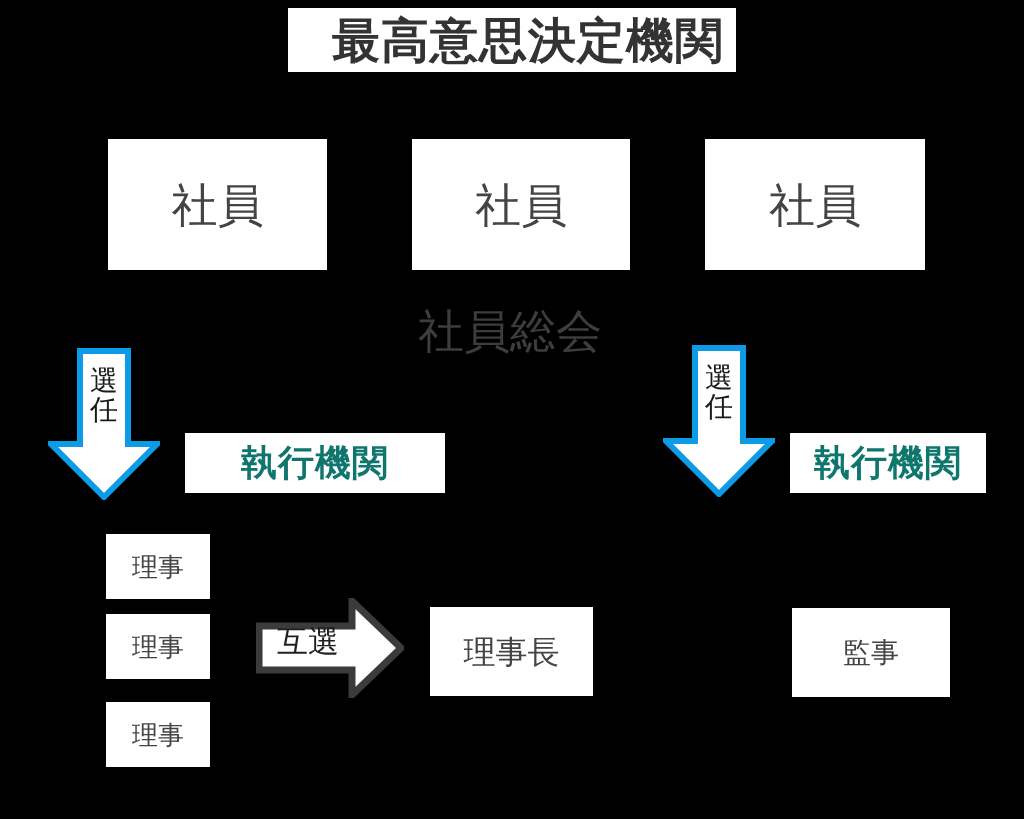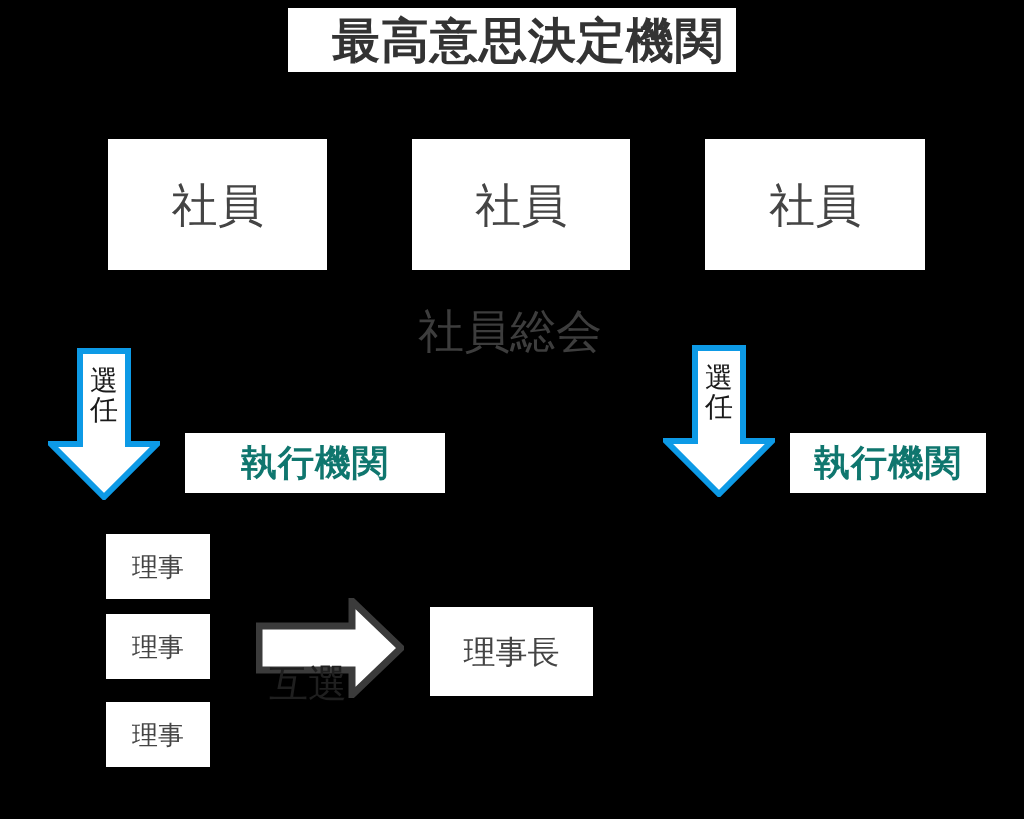--- a/index.html
+++ b/index.html
@@ -125,26 +125,25 @@
     width: 148px;
     height: 100px;
   }
   .right-arrow svg { display: block; width: 100%; height: 100%; }
   .right-arrow .arrow-label {
     position: absolute;
     left: 6px;
     top: 28px;
     width: 92px;
     text-align: center;
-    font-size: 39px;
+    font-size: 31px;
     line-height: 1;
     color: #1f1f1f;
     pointer-events: none;
     white-space: nowrap;
-    margin-top: 38px;
   }
 </style>
 </head>
 <body>
 
 <div id="canvas">
 
   <div class="box title-box">最高意思決定機関</div>
 
   <div class="box member-box member-1">社員</div>
@@ -182,15 +181,16 @@
 
   <div class="right-arrow">
     <svg viewBox="0 0 148 100">
       <polygon points="3,28 96,28 96,3 145,50 96,97 96,72 3,72" fill="#ffffff" stroke="#3b3b3b" stroke-width="7" stroke-linejoin="miter"></polygon>
     </svg>
     <div class="arrow-label">互選</div>
   </div>
 
   <div class="box chair-box">理事長</div>
 
+  <div class="box auditor-box">監事</div>
 
 
 </div>
 
 </body></html>

